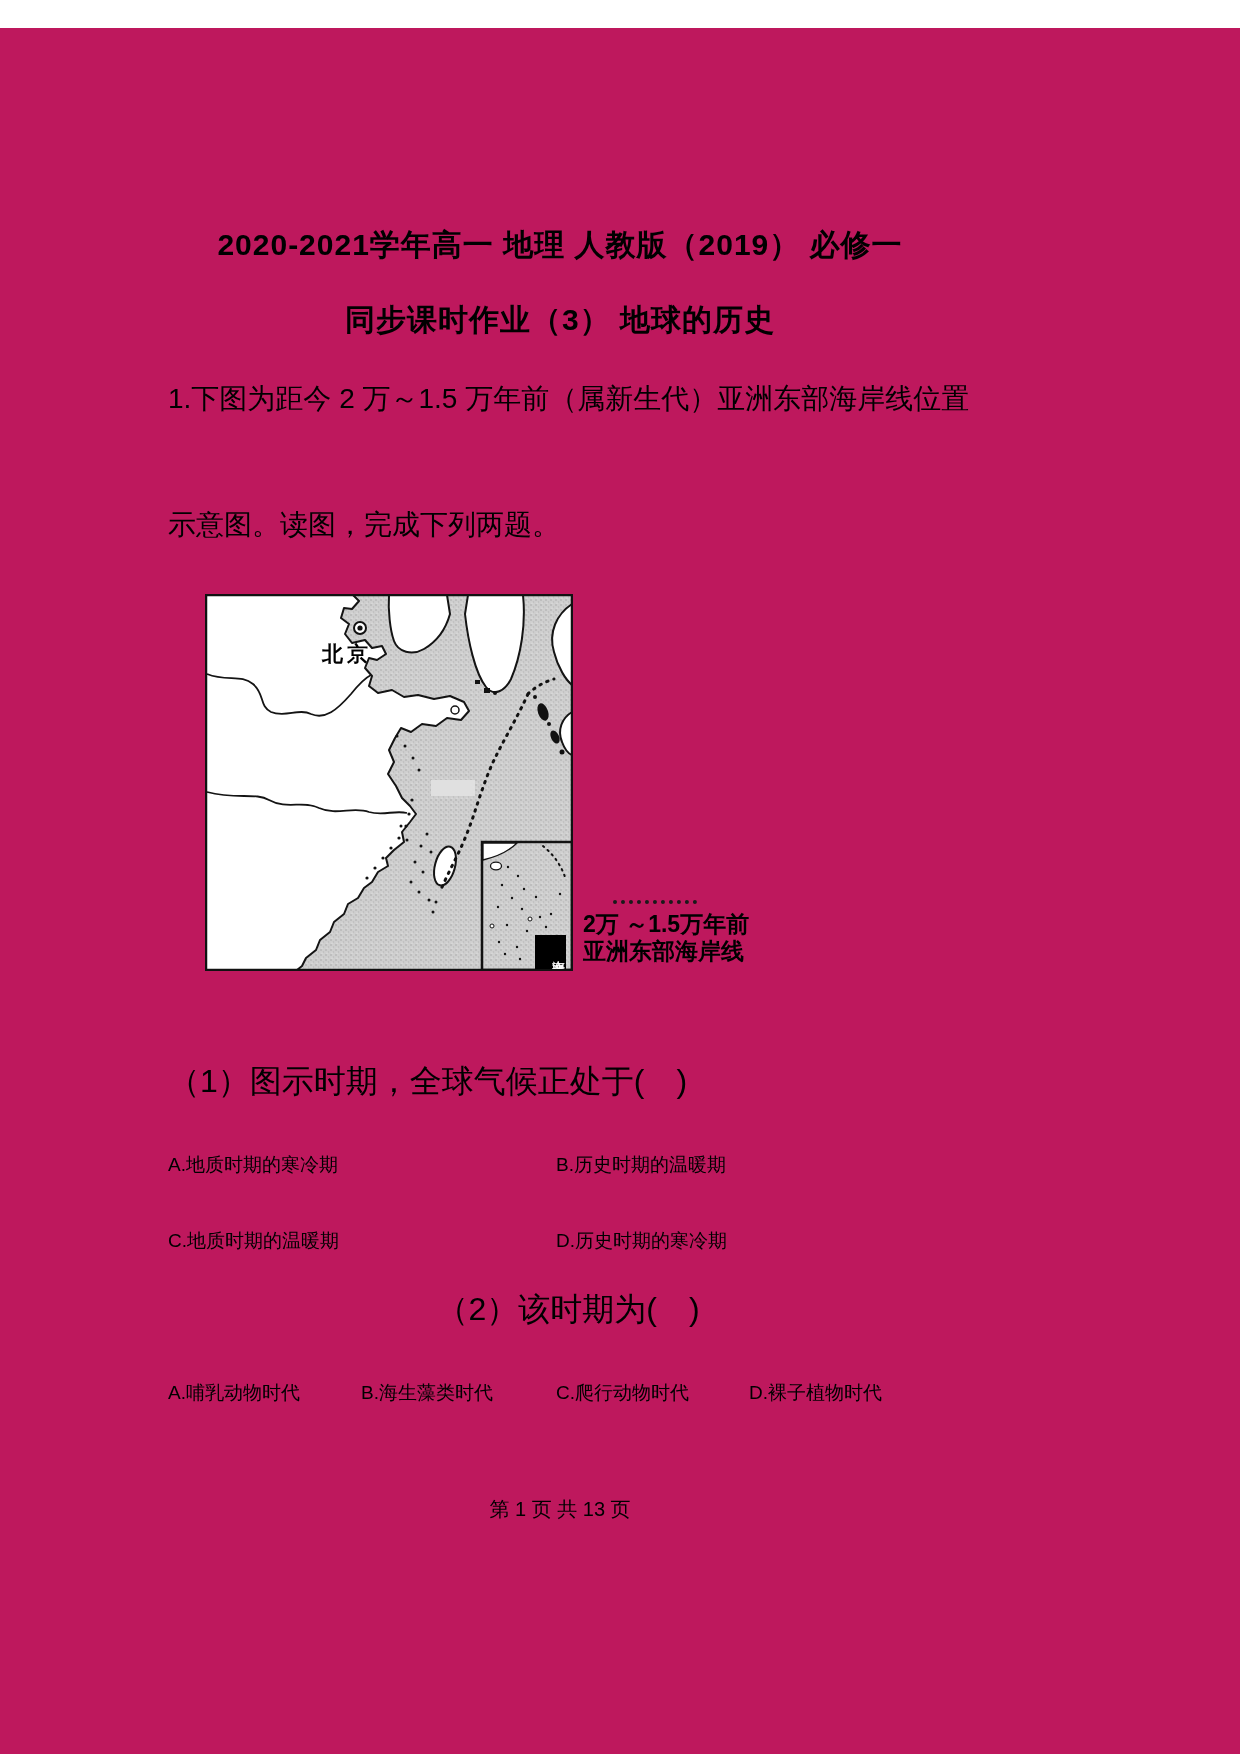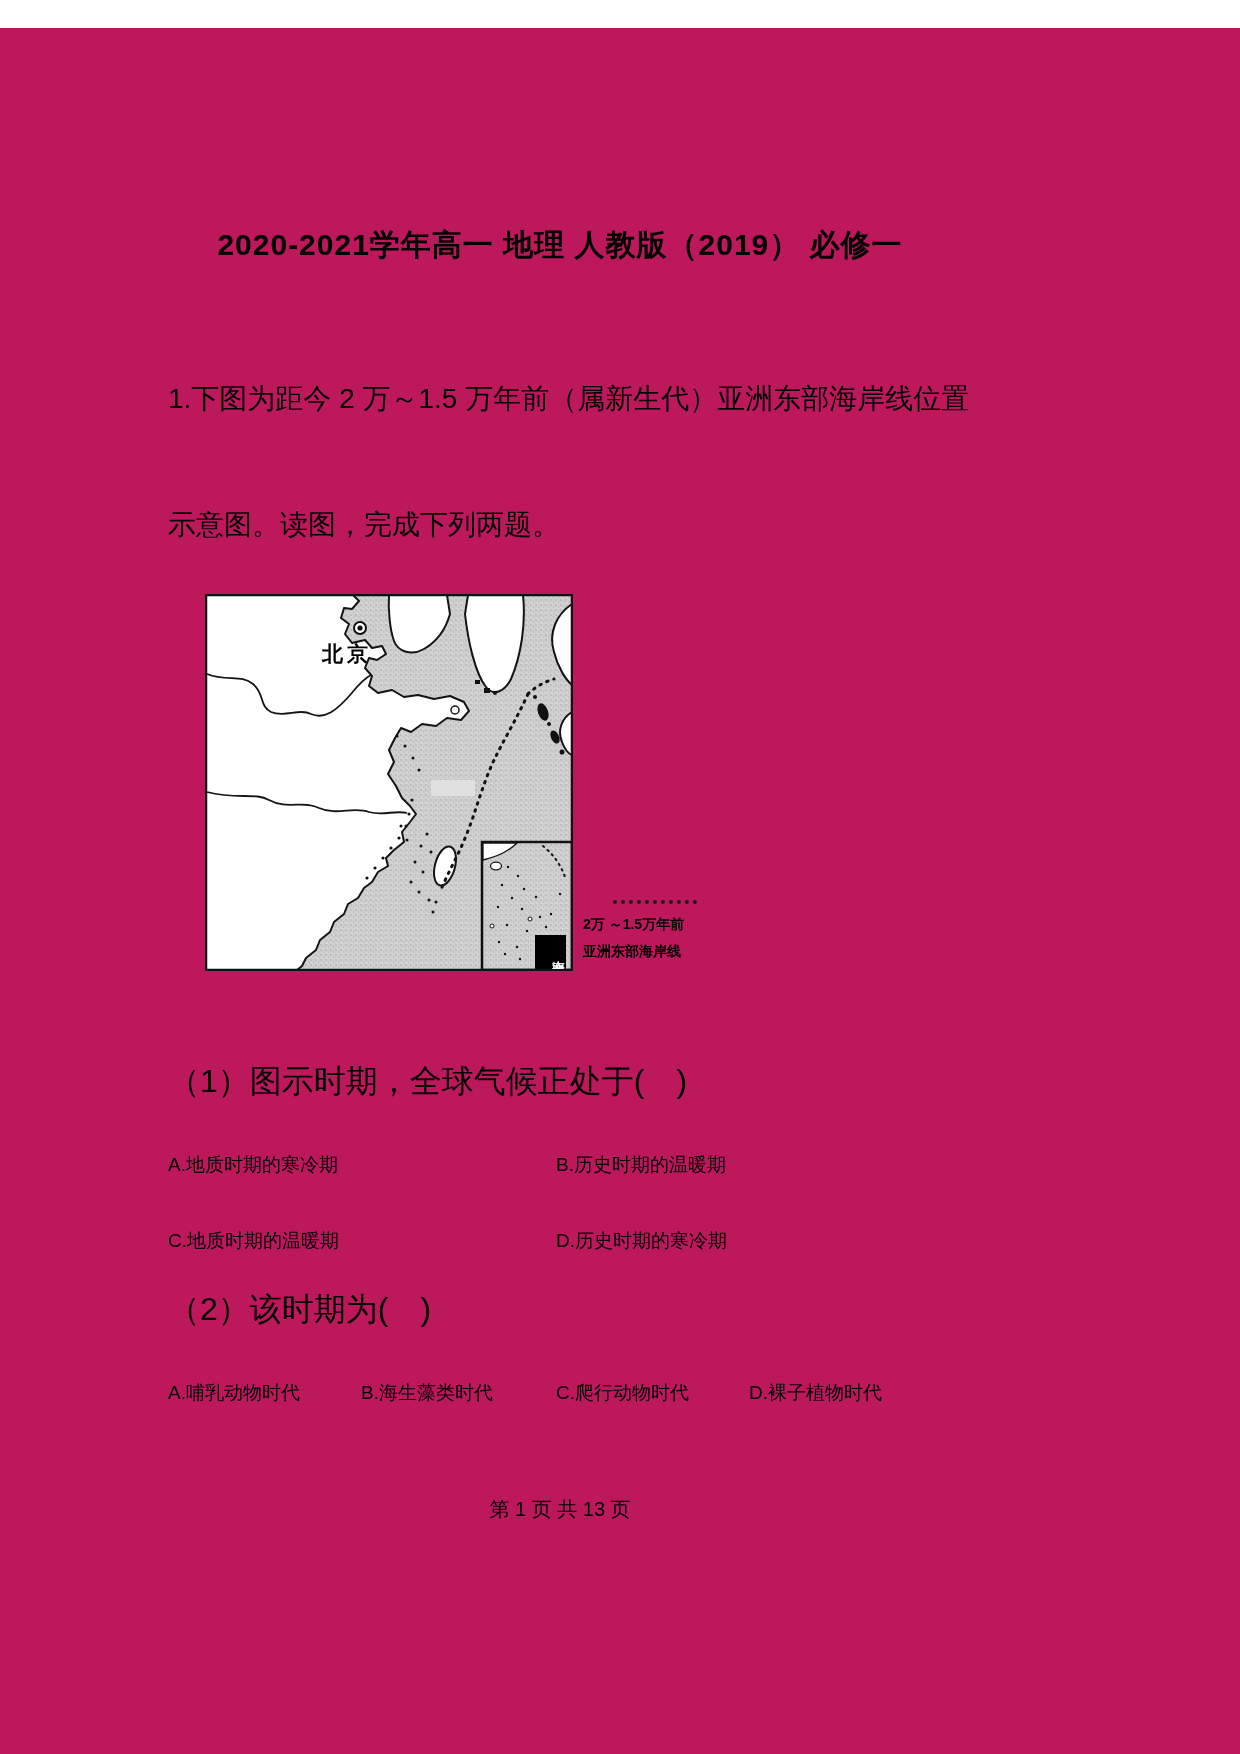--- a/index.html
+++ b/index.html
@@ -27,36 +27,37 @@
     writing-mode:vertical-rl; text-orientation:upright;
     font-size:13px; line-height:15.5px; letter-spacing:1px;
     text-align:center; overflow:hidden;
   }
   .legend { left:583px; top:872px; width:190px; }
   .legend-dots {
     margin-left:30px; width:84px; height:0;
     border-top:4px dotted #1a1a1a;
   }
   .legend-text {
-    font-size:14px; font-weight:700; line-height:27px;
+    font-size:23px; font-weight:700; line-height:27px;
     margin-top:7px; white-space:nowrap;
   }
   .legend-text.l2 { margin-top:0; }
   .footer {
     left:168px; top:1468px; width:784px; text-align:center;
     font-size:20px;
   }
 </style>
 </head>
 <body>
 
 <div class="page">
 
   <div class="abs doc-title" style="top:197px;">2020-2021学年高一 地理 人教版（2019） 必修一</div>
 
+  <div class="abs doc-title" style="top:272px;">同步课时作业（3） 地球的历史</div>
 
   <div class="abs body-line" style="top:352px;">1.下图为距今 2 万～1.5 万年前（属新生代）亚洲东部海岸线位置</div>
 
   <div class="abs body-line" style="top:478px;">示意图。读图，完成下列两题。</div>
 
   <div class="abs map-wrap">
     <svg viewBox="0 0 368 377" width="368" height="377">
       <defs>
         <pattern id="stip" width="5" height="5" patternUnits="userSpaceOnUse">
           <rect width="5" height="5" fill="#cfcfcf"></rect>
@@ -186,21 +187,21 @@
   <div class="abs opt-row" style="top:1108px;">
     <span class="opt" style="left:0;">A.地质时期的寒冷期</span>
     <span class="opt" style="left:388px;">B.历史时期的温暖期</span>
   </div>
 
   <div class="abs opt-row" style="top:1184px;">
     <span class="opt" style="left:0;">C.地质时期的温暖期</span>
     <span class="opt" style="left:388px;">D.历史时期的寒冷期</span>
   </div>
 
-  <div class="abs prompt-line" style="top:1260px;">（2）该时期为(　)</div>
+  <div class="abs prompt-line" style="top:1260px;text-align:center;">（2）该时期为(　)</div>
 
   <div class="abs opt-row" style="top:1336px;">
     <span class="opt" style="left:0;">A.哺乳动物时代</span>
     <span class="opt" style="left:193px;">B.海生藻类时代</span>
     <span class="opt" style="left:388px;">C.爬行动物时代</span>
     <span class="opt" style="left:581px;">D.裸子植物时代</span>
   </div>
 
   <div class="abs footer">第 1 页 共 13 页</div>
 

